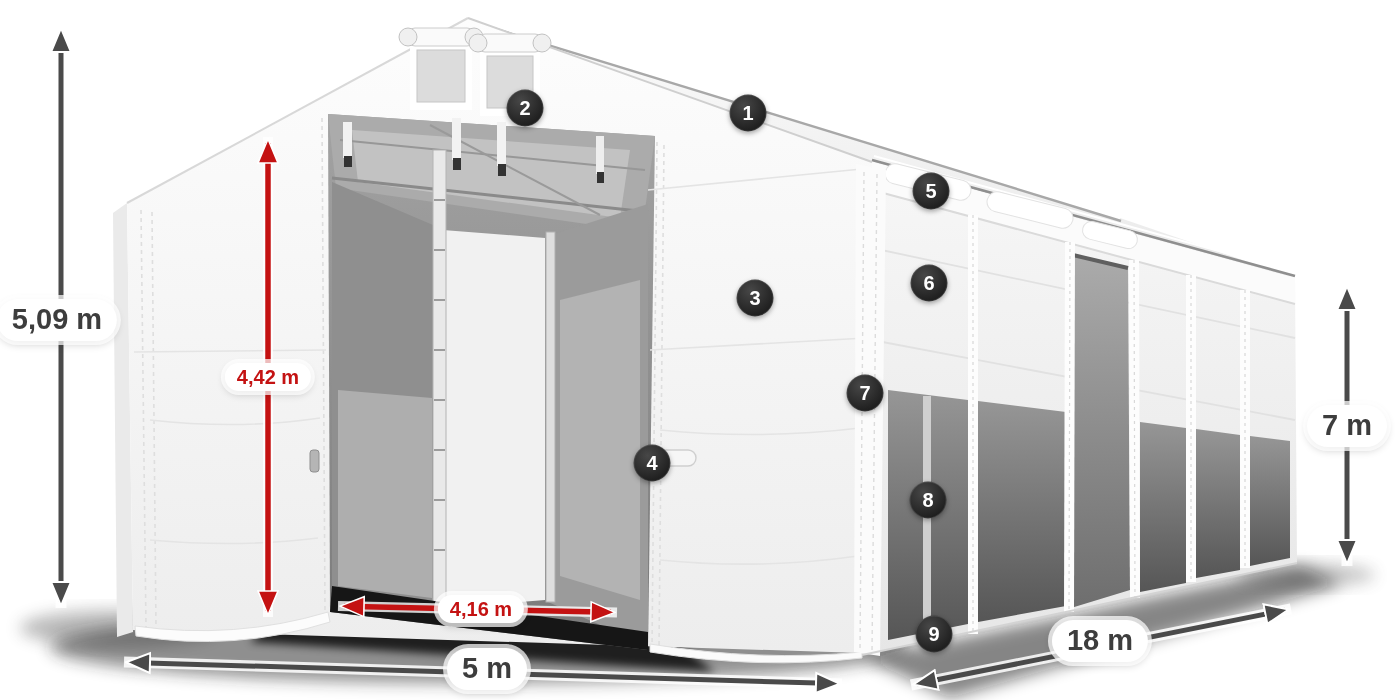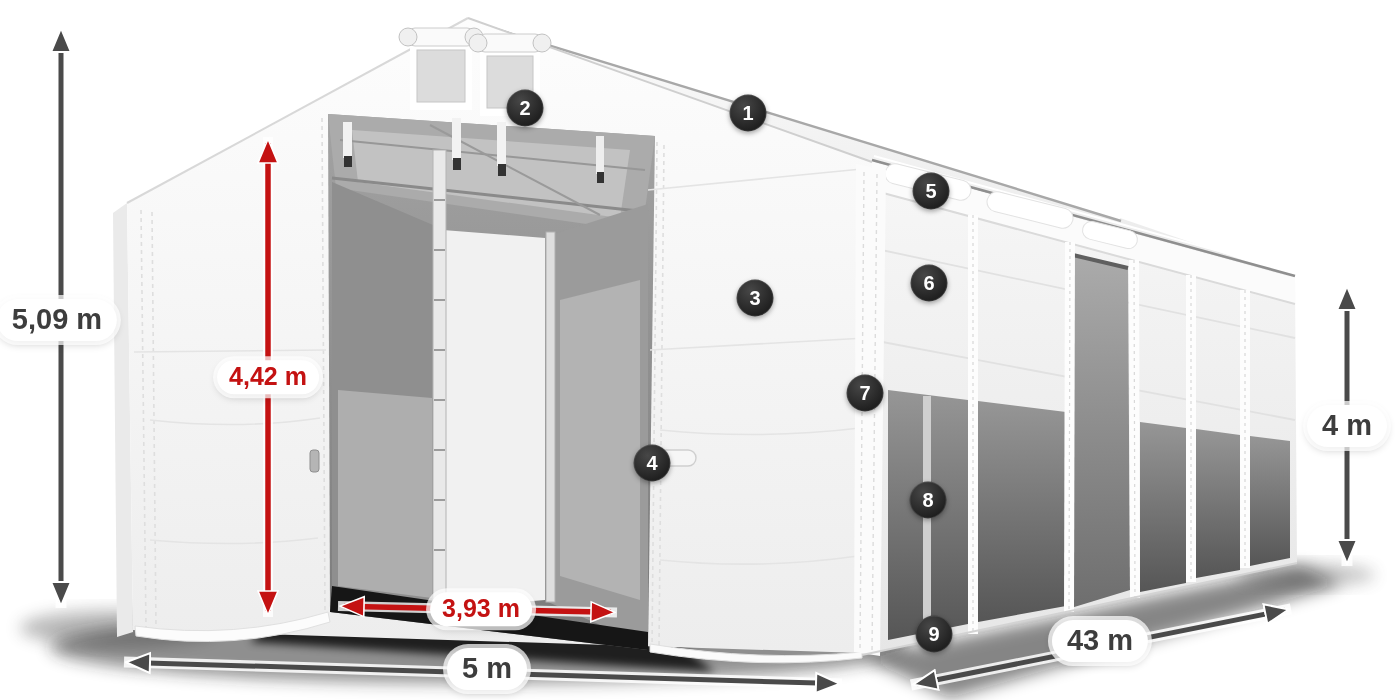--- a/index.html
+++ b/index.html
@@ -4,21 +4,21 @@
 <style>
   html,body{margin:0;padding:0;background:#ffffff;}
   #stage{position:relative;width:1400px;height:700px;background:#ffffff;overflow:hidden;
          font-family:"Liberation Sans",sans-serif;}
   #stage svg{position:absolute;left:0;top:0;}
   .pill{position:absolute;transform:translate(-50%,-50%);background:#ffffff;
         border-radius:26px;font-weight:bold;color:#3d3d3d;white-space:nowrap;
         padding:5px 15px;text-align:center;line-height:1.1;
         box-shadow:0 0 0 4px rgba(255,255,255,0.72), 0 3px 9px rgba(0,0,0,0.22);}
   .pill.lg{font-size:29px;}
-  .pill.md{font-size:25px;padding:3px 12px;}
+  .pill.md{font-size:20px;padding:3px 12px;}
   .pill.red{color:#c41212;}
   .badge{position:absolute;transform:translate(-50%,-50%);width:37px;height:37px;
          border-radius:50%;display:flex;align-items:center;justify-content:center;
          background:radial-gradient(circle at 38% 30%, #474747, #1e1e1e 75%);
          color:#ffffff;font-size:20px;font-weight:bold;cursor:pointer;
          box-shadow:0 2px 5px rgba(0,0,0,0.35), inset 0 0 0 1px rgba(255,255,255,0.12);}
 </style>
 </head>
 <body>
 
@@ -246,24 +246,24 @@
 
     <g>
       <line x1="338" y1="606" x2="617" y2="612.5" stroke="#ffffff" stroke-width="10" opacity="0.8"></line>
       <line x1="344" y1="606.2" x2="611" y2="612.3" stroke="#c41212" stroke-width="5.5" marker-start="url(#headRed)" marker-end="url(#headRed)"></line>
     </g>
   </g>
 </svg>
 
   <div class="pill lg" style="left:57px;top:320px;">5,09 m</div>
   <div class="pill md red" style="left:268px;top:377px;">4,42 m</div>
-  <div class="pill md red" style="left:481px;top:609px;">3,93 m</div>
+  <div class="pill md red" style="left:481px;top:609px;">4,16 m</div>
   <div class="pill lg" style="left:487px;top:669px;">5 m</div>
-  <div class="pill lg" style="left:1100px;top:641px;">43 m</div>
-  <div class="pill lg" style="left:1347px;top:426px;">4 m</div>
+  <div class="pill lg" style="left:1100px;top:641px;">18 m</div>
+  <div class="pill lg" style="left:1347px;top:426px;">7 m</div>
 
   <div class="badge" style="left:748px;top:113px;">1</div>
   <div class="badge" style="left:525px;top:108px;">2</div>
   <div class="badge" style="left:755px;top:298px;">3</div>
   <div class="badge" style="left:652px;top:463px;">4</div>
   <div class="badge" style="left:931px;top:191px;">5</div>
   <div class="badge" style="left:929px;top:283px;">6</div>
   <div class="badge" style="left:865px;top:393px;">7</div>
   <div class="badge" style="left:928px;top:500px;">8</div>
   <div class="badge" style="left:934px;top:634px;">9</div>

